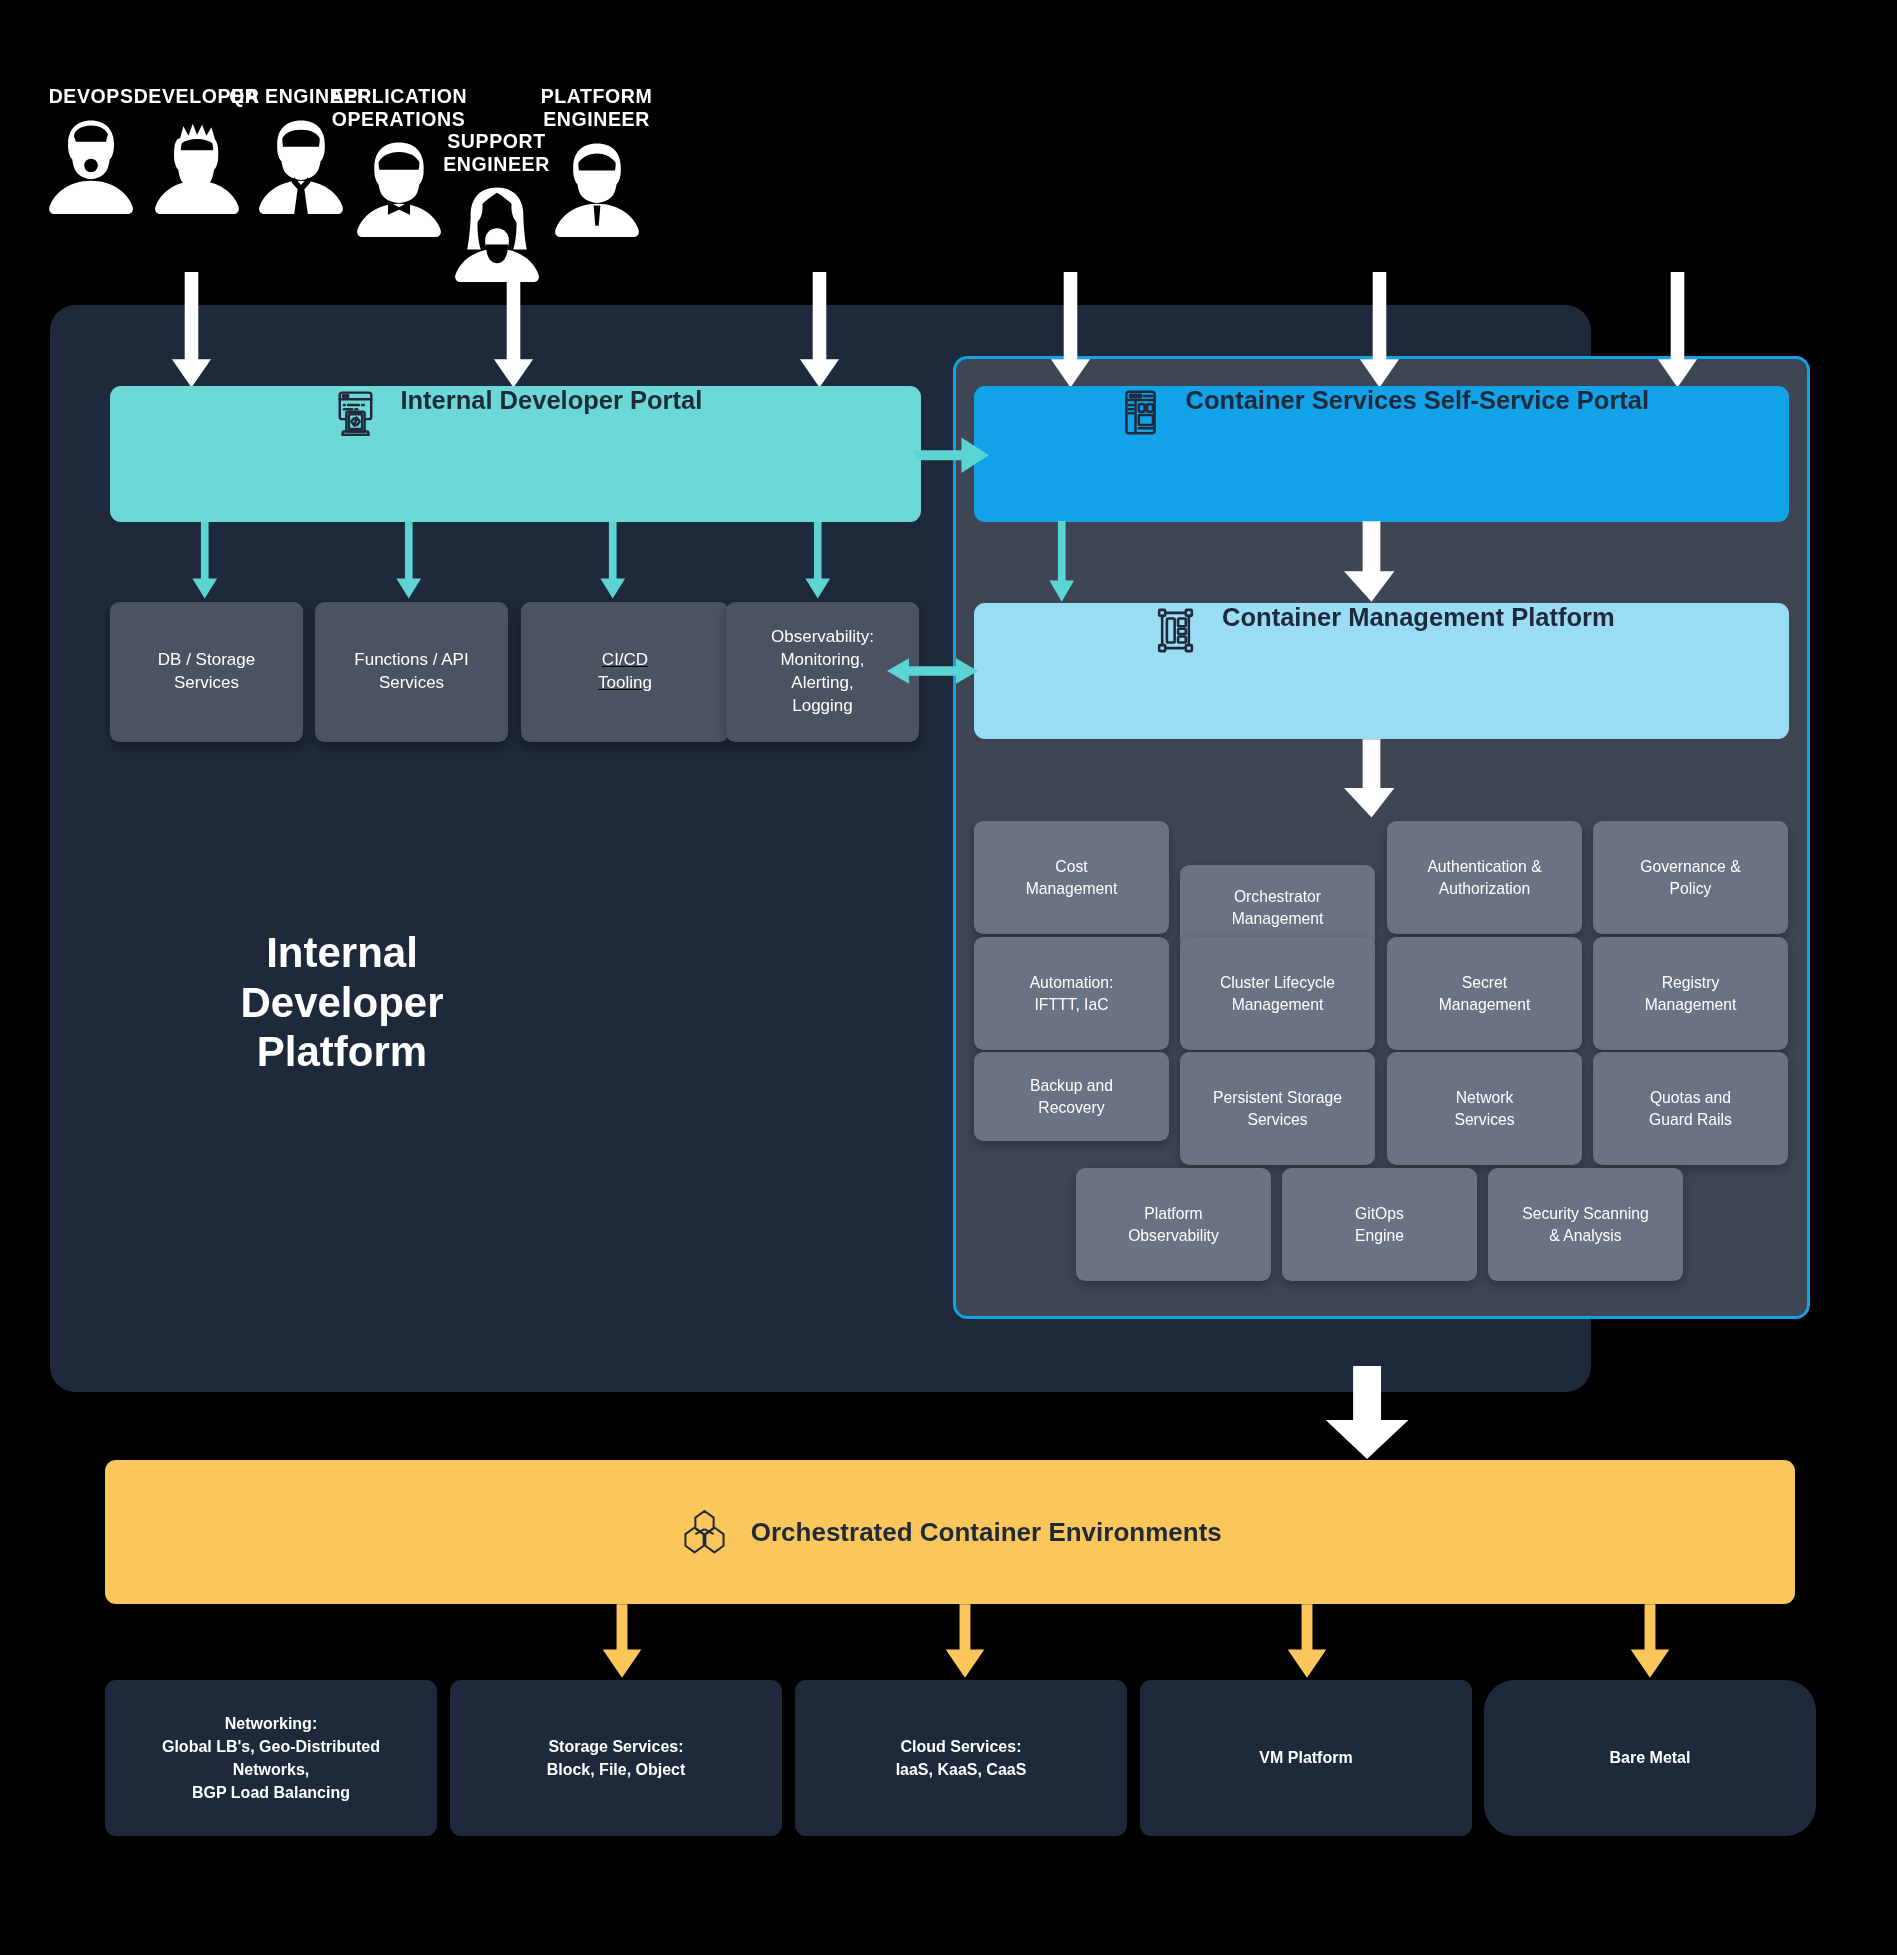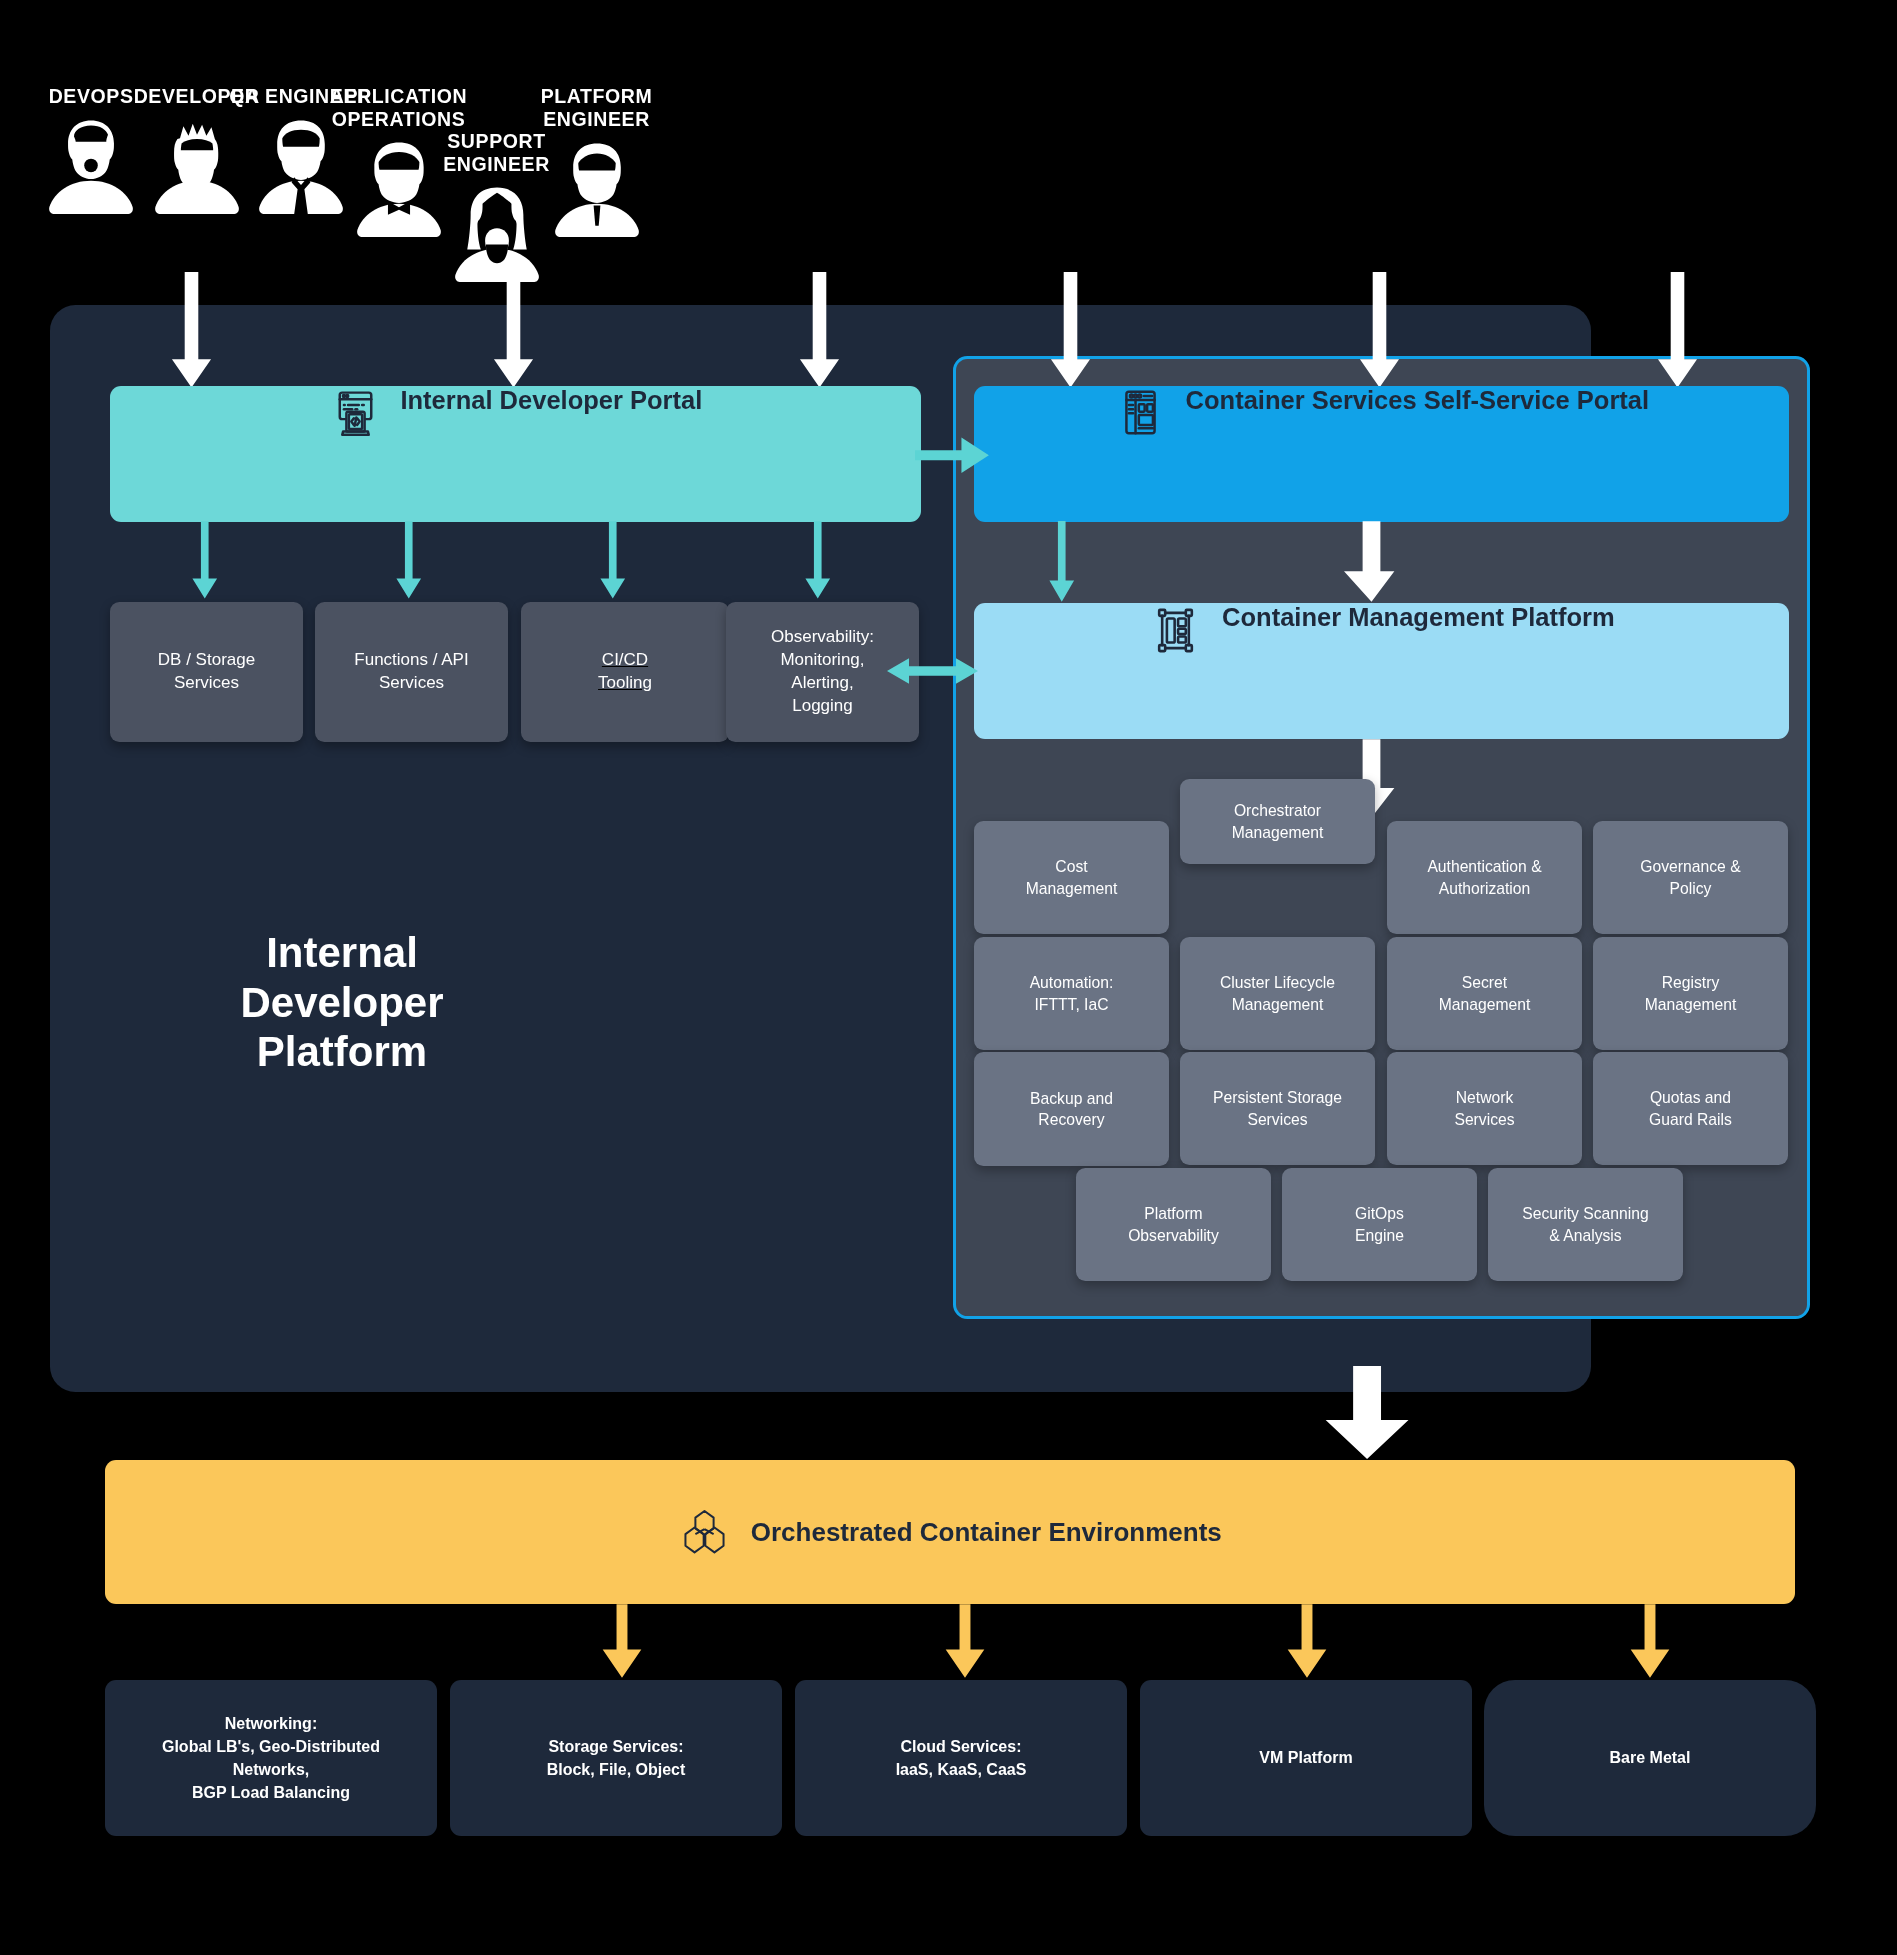--- a/index.html
+++ b/index.html
@@ -365,21 +365,21 @@
   </svg>
 
   <svg class="arrow" style="left:1344px; top:739px;" width="55" height="81" viewBox="0 0 130 190">
     <path fill="#fff" d="M44 0h42v115h33L65 185 0 115h44z"></path>
   </svg>
 
   <div class="cap-tile" style="left:974px; top:821px; width:195px; height:113px;">
     <span>Cost
 Management</span>
   </div>
-  <div class="cap-tile" style="left:1180px; top:779px; width:195px; height:85px;">
+  <div class="cap-tile" style="left:1180px; top:865px; width:195px; height:85px;">
     <span>Orchestrator
 Management</span>
   </div>
   <div class="cap-tile" style="left:1387px; top:821px; width:195px; height:113px;">
     <span>Authentication &amp;
 Authorization</span>
   </div>
   <div class="cap-tile" style="left:1593px; top:821px; width:195px; height:113px;">
     <span>Governance &amp;
 Policy</span>
@@ -395,21 +395,21 @@
   </div>
   <div class="cap-tile" style="left:1387px; top:937px; width:195px; height:113px;">
     <span>Secret
 Management</span>
   </div>
   <div class="cap-tile" style="left:1593px; top:937px; width:195px; height:113px;">
     <span>Registry
 Management</span>
   </div>
 
-  <div class="cap-tile" style="left:974px; top:1052px; width:195px; height:114px;">
+  <div class="cap-tile" style="left:974px; top:1052px; width:195px; height:89px;">
     <span>Backup and
 Recovery</span>
   </div>
   <div class="cap-tile" style="left:1180px; top:1052px; width:195px; height:113px;">
     <span>Persistent Storage
 Services</span>
   </div>
   <div class="cap-tile" style="left:1387px; top:1052px; width:195px; height:113px;">
     <span>Network
 Services</span>

